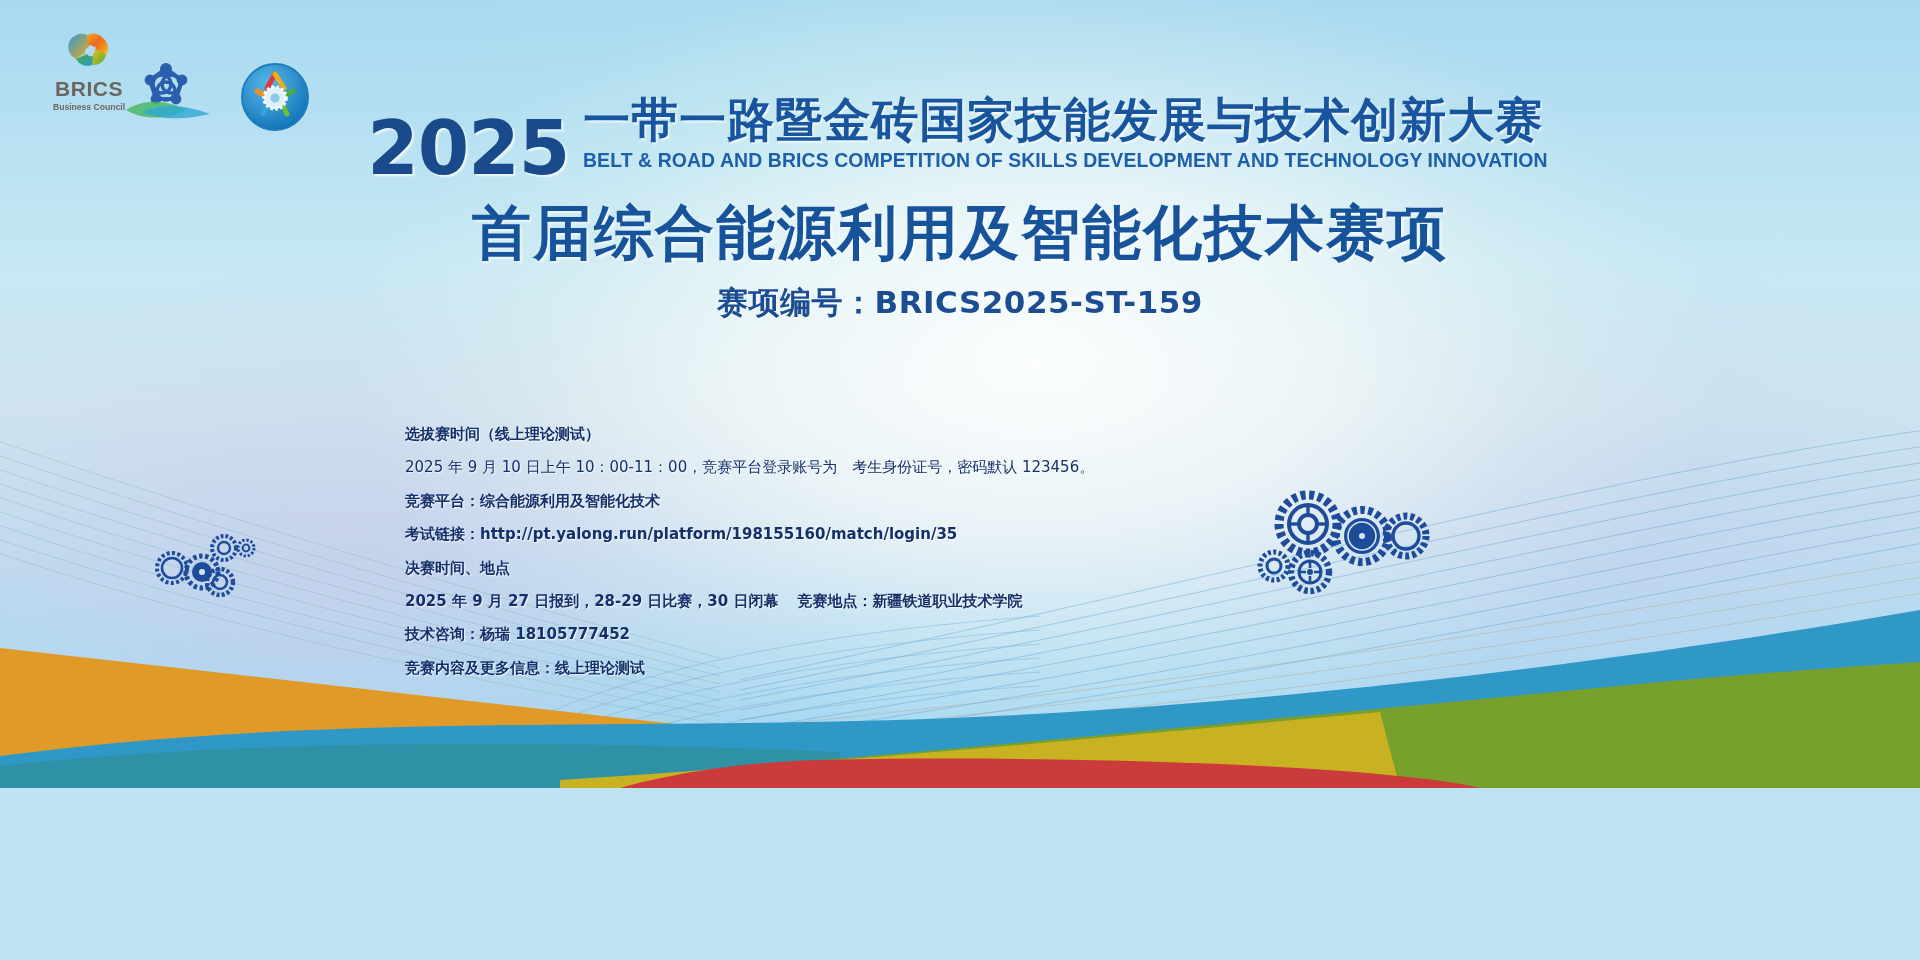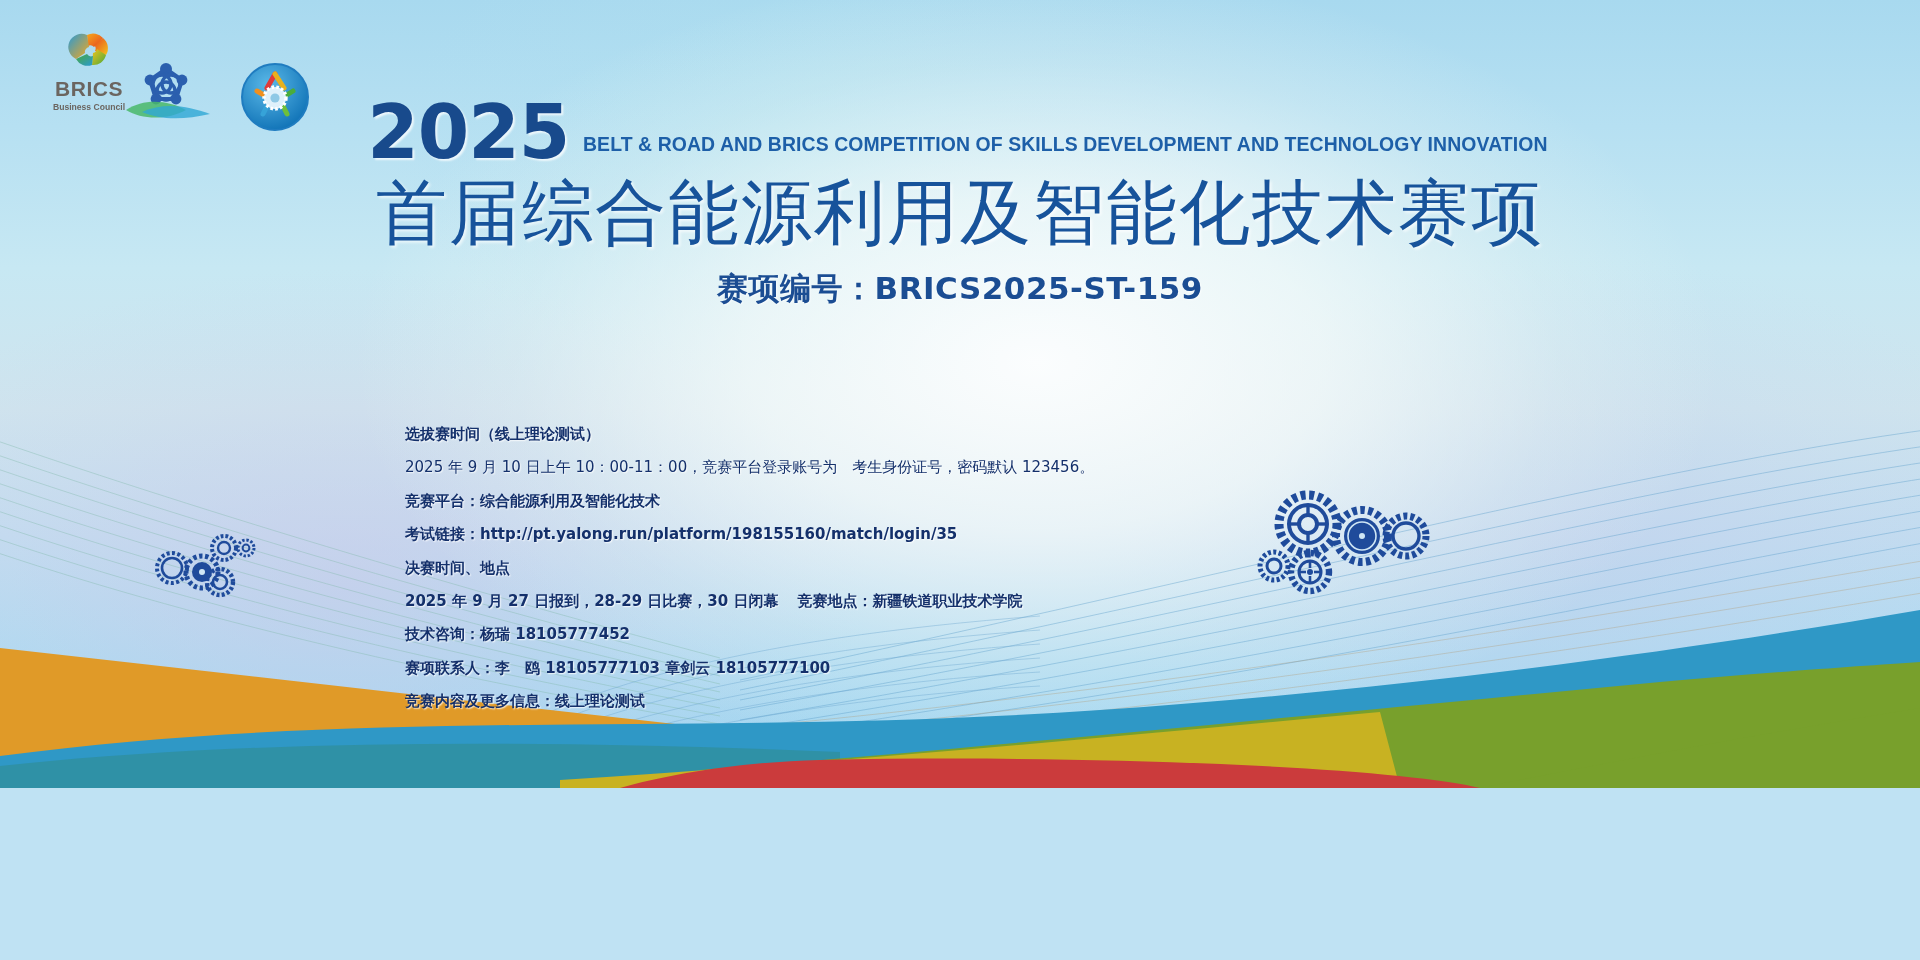--- a/index.html
+++ b/index.html
@@ -52,23 +52,23 @@
     color:#18559e;letter-spacing:1px;
     text-shadow:1.5px 1.5px 2px rgba(255,255,255,0.7);
   }
   .en-sub{
     font-family:"Liberation Sans","DejaVu Sans",sans-serif;
     font-size:19.5px;font-weight:700;line-height:1.25;
     color:#1d5fa8;letter-spacing:0.1px;margin-top:4px;
     transform:scaleX(0.995);transform-origin:left center;
   }
   .subject{
-    margin-top:16px;
-    font-family:"DejaVu Sans","Liberation Sans",sans-serif;
-    font-size:71px;font-weight:400;letter-spacing:2px;
+    margin-top:28px;
+    font-family:"DejaVu Sans","Liberation Sans",sans-serif;
+    font-size:59px;font-weight:700;letter-spacing:2px;
     color:#17539b;line-height:1.12;
     text-shadow:2px 2px 3px rgba(255,255,255,0.7);
   }
   .code{
     margin-top:16px;
     font-family:"DejaVu Sans","Liberation Sans",sans-serif;
     font-size:31px;font-weight:700;letter-spacing:0.5px;
     color:#1b4d93;
     text-shadow:1px 1px 2px rgba(255,255,255,0.7);
   }
@@ -306,32 +306,32 @@
         <circle cx="35" cy="36" r="11" fill="none" stroke="#ffffff" stroke-width="3.4" stroke-dasharray="2.6 2.2"></circle>
       </g>
       <circle cx="35" cy="36" r="4.6" fill="#8fc9e6"></circle>
     </svg>
   </div>
 
   <div class="headbox">
     <div class="titleline">
       <div class="year">2025</div>
       <div class="cn-en">
+        <div class="cn-main">一带一路暨金砖国家技能发展与技术创新大赛</div>
         <div class="en-sub">BELT &amp; ROAD AND BRICS COMPETITION OF SKILLS DEVELOPMENT AND TECHNOLOGY INNOVATION</div>
       </div>
     </div>
     <div class="subject">首届综合能源利用及智能化技术赛项</div>
     <div class="code">赛项编号：BRICS2025-ST-159</div>
   </div>
 
   <div class="info">
     <div class="row b">选拔赛时间（线上理论测试）</div>
     <div class="row">2025 年 9 月 10 日上午 10：00-11：00，竞赛平台登录账号为　考生身份证号，密码默认 123456。</div>
     <div class="row"><b>竞赛平台：</b><span class="nor">综合能源利用及智能化技术</span></div>
     <div class="row"><b>考试链接：</b><span class="nor">http://pt.yalong.run/platform/198155160/match/login/35</span></div>
     <div class="row b">决赛时间、地点</div>
     <div class="row"><span class="nor">2025 年 9 月 27 日报到，28-29 日比赛，30 日闭幕</span>&nbsp;&nbsp;&nbsp;&nbsp;<b>竞赛地点：</b><span class="nor">新疆铁道职业技术学院</span></div>
     <div class="row"><b>技术咨询：</b><span class="nor">杨瑞 18105777452</span></div>
-    <div class="row"><b>赛项联系人：</b><span class="nor">李　鸥 18105777103 章剑云 18105777100</span></div>
     <div class="row b"><b>竞赛内容及更多信息：</b><b>线上理论测试</b></div>
   </div>
 
 </div>
 
 </body></html>

